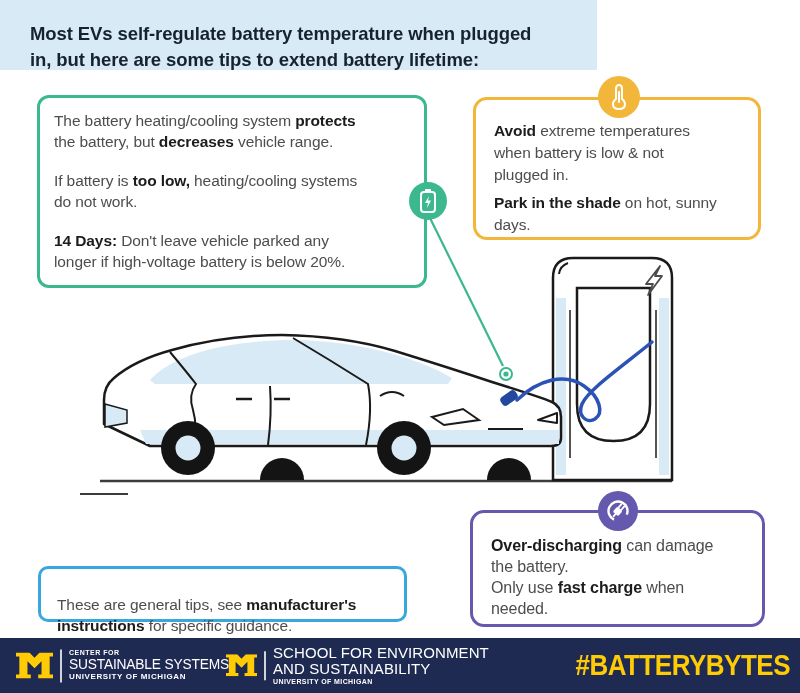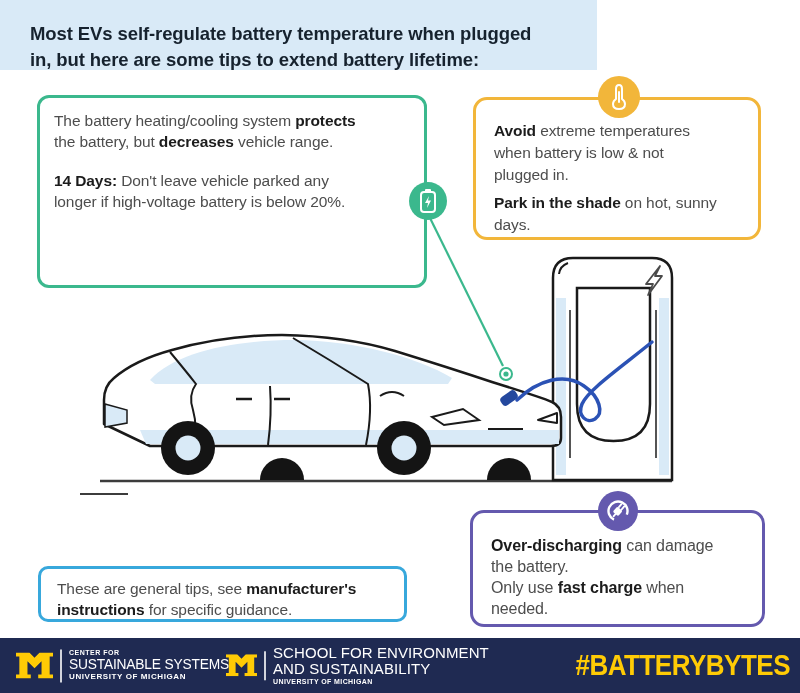--- a/index.html
+++ b/index.html
@@ -19,21 +19,21 @@
   .tipbox .b{font-weight:700;color:#1C1C1C;}
   .box-green{left:37px;top:95px;width:390px;height:193px;border:3px solid #3BB88D;padding:12px 10px 0 14px;}
   .box-green p{font-size:15.5px;line-height:21px;letter-spacing:-0.1px;}
   .box-green p+p{margin-top:18px;}
   .box-yellow{left:473px;top:97px;width:288px;height:143px;border:3px solid #F2B63A;border-radius:14px;padding:20px 20px 0 18px;}
   .box-yellow p{font-size:15.5px;line-height:22px;letter-spacing:-0.1px;}
   .box-yellow p+p{margin-top:6px;}
   .box-purple{left:470px;top:510px;width:295px;height:117px;border:3px solid #6459AE;border-radius:14px;padding:22px 14px 0 18px;}
   .box-purple p{font-size:16px;line-height:21px;letter-spacing:-0.1px;}
   .box-blue{left:38px;top:566px;width:369px;height:56px;border:3px solid #38A8DC;border-radius:10px;padding:9px 10px 0 16px;}
-  .box-blue p{font-size:15.5px;line-height:21px;letter-spacing:-0.1px;}
+  .box-blue p{font-size:15.5px;line-height:21px;letter-spacing:-0.1px;margin-top:16px;}
   
   .badge{position:absolute;border-radius:50%;display:flex;align-items:center;justify-content:center;}
   .badge-green{left:409px;top:182px;width:38px;height:38px;background:#3BB88D;}
   .badge-yellow{left:598px;top:76px;width:42px;height:42px;background:#F2B63A;}
   .badge-purple{left:598px;top:491px;width:40px;height:40px;background:#6459AE;}
   
   .footer{position:absolute;left:0;top:638px;width:800px;height:55px;background:#1F2A52;}
   .logo-group{position:absolute;top:50%;transform:translateY(-50%);display:flex;align-items:center;gap:7px;}
   .lg1{left:16px;}
   .lg2{left:226px;}
@@ -111,20 +111,21 @@
       <circle cx="506" cy="374" r="2.6" fill="#3BB88D"></circle>
     </g>
   </svg>
 
   <div class="header">
     <p><span>Most EVs self-regulate battery temperature when plugged</span><br><span>in, but here are some tips to extend battery lifetime:</span></p>
   </div>
 
   <div class="tipbox box-green">
     <p><span>The battery heating/cooling system </span><span class="b">protects</span><br><span>the battery, but </span><span class="b">decreases</span><span> vehicle range.</span></p>
+    <p><span>If battery is </span><span class="b">too low,</span><span> heating/cooling systems</span><br><span>do not work.</span></p>
     <p><span class="b">14 Days:</span><span> Don't leave vehicle parked any</span><br><span>longer if high-voltage battery is below 20%.</span></p>
   </div>
 
   <div class="tipbox box-yellow">
     <p><span class="b">Avoid</span><span> extreme temperatures</span><br><span>when battery is low &amp; not</span><br><span>plugged in.</span></p>
     <p><span class="b">Park in the shade</span><span> on hot, sunny</span><br><span>days.</span></p>
   </div>
 
   <div class="tipbox box-purple">
     <p><span class="b">Over-discharging</span><span> can damage</span><br><span>the battery.</span><br><span>Only use </span><span class="b">fast charge</span><span> when</span><br><span>needed.</span></p>

